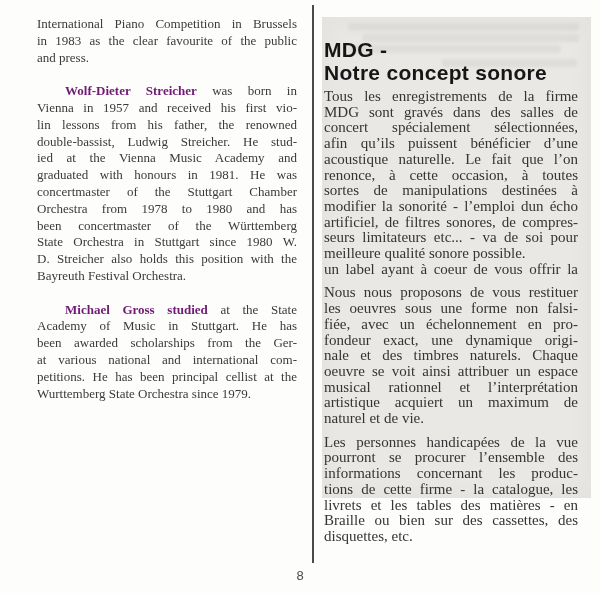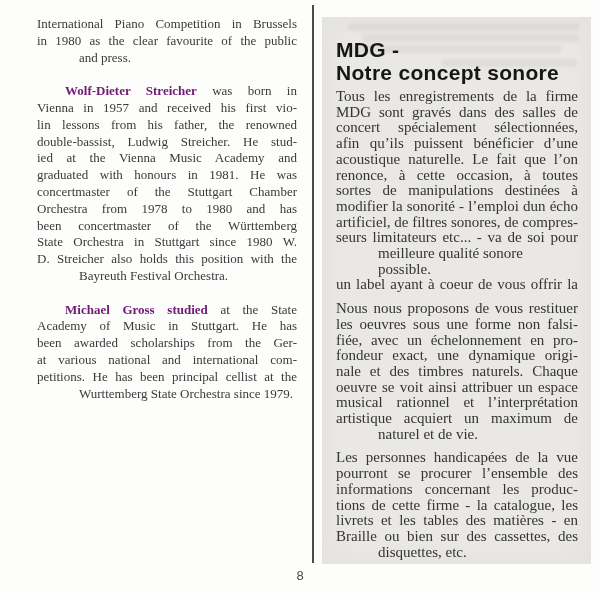--- a/index.html
+++ b/index.html
@@ -23,41 +23,40 @@
   .line {
     text-align: justify;
     -moz-text-align-last: justify;
     text-align-last: justify;
     font-family: Liberation Serif, serif;
   }
   .line-last {
     text-align: left;
     -moz-text-align-last: left;
     text-align-last: left;
-    margin-left: 42px;
   }
   .first-indent { text-indent: 28px; }
   .line b { font-weight: bold; color: #701a75; }
 
   
   .divider {
     position: absolute;
     left: 312px; top: 5px;
     width: 2px; height: 558px;
     background: #4a4a4a;
   }
 
   
   .gray-box {
     position: absolute;
     left: 322px; top: 17px;
-    width: 269px; height: 547px;
+    width: 269px; height: 481px;
     background: #e9e8e5;
     box-sizing: border-box;
-    padding: 22px 13px 0 14px;
+    padding: 22px 13px 0 2px;
     box-shadow: inset 0 0 30px rgba(60,60,50,0.04);
   }
   .ghost {
     position: absolute;
     height: 8px;
     background: #b9b7b0;
     opacity: 0.22;
     filter: blur(1.6px);
     border-radius: 3px;
   }
@@ -91,21 +90,21 @@
   }
 </style>
 </head>
 <body>
 
 <div class="page">
 
   <div class="col-left">
       <div class="para">
         <div class="line"><span>International Piano Competition in Brussels</span></div>
-        <div class="line"><span>in 1980 as the clear favourite of the public</span></div>
+        <div class="line"><span>in 1983 as the clear favourite of the public</span></div>
         <div class="line line-last"><span>and press.</span></div>
       </div>
       <div class="para">
         <div class="line first-indent"><b>Wolf-Dieter Streicher</b><span> was born in</span></div>
         <div class="line"><span>Vienna in 1957 and received his first vio-</span></div>
         <div class="line"><span>lin lessons from his father, the renowned</span></div>
         <div class="line"><span>double-bassist, Ludwig Streicher. He stud-</span></div>
         <div class="line"><span>ied at the Vienna Music Academy and</span></div>
         <div class="line"><span>graduated with honours in 1981. He was</span></div>
         <div class="line"><span>concertmaster of the Stuttgart Chamber</span></div>

